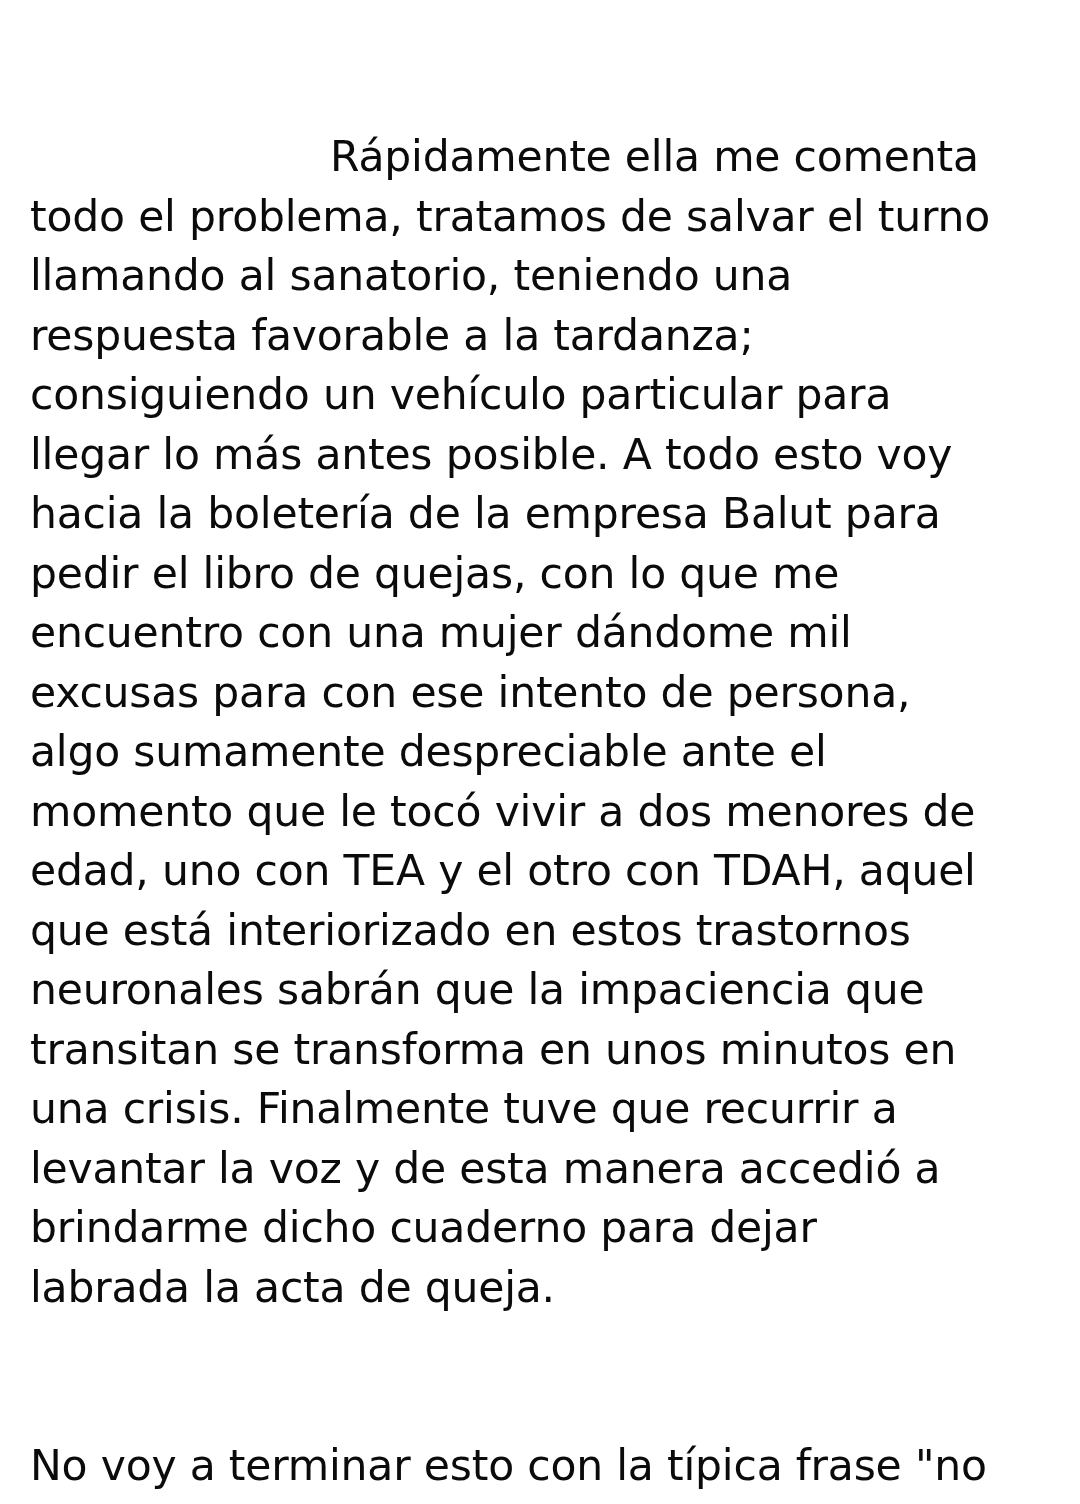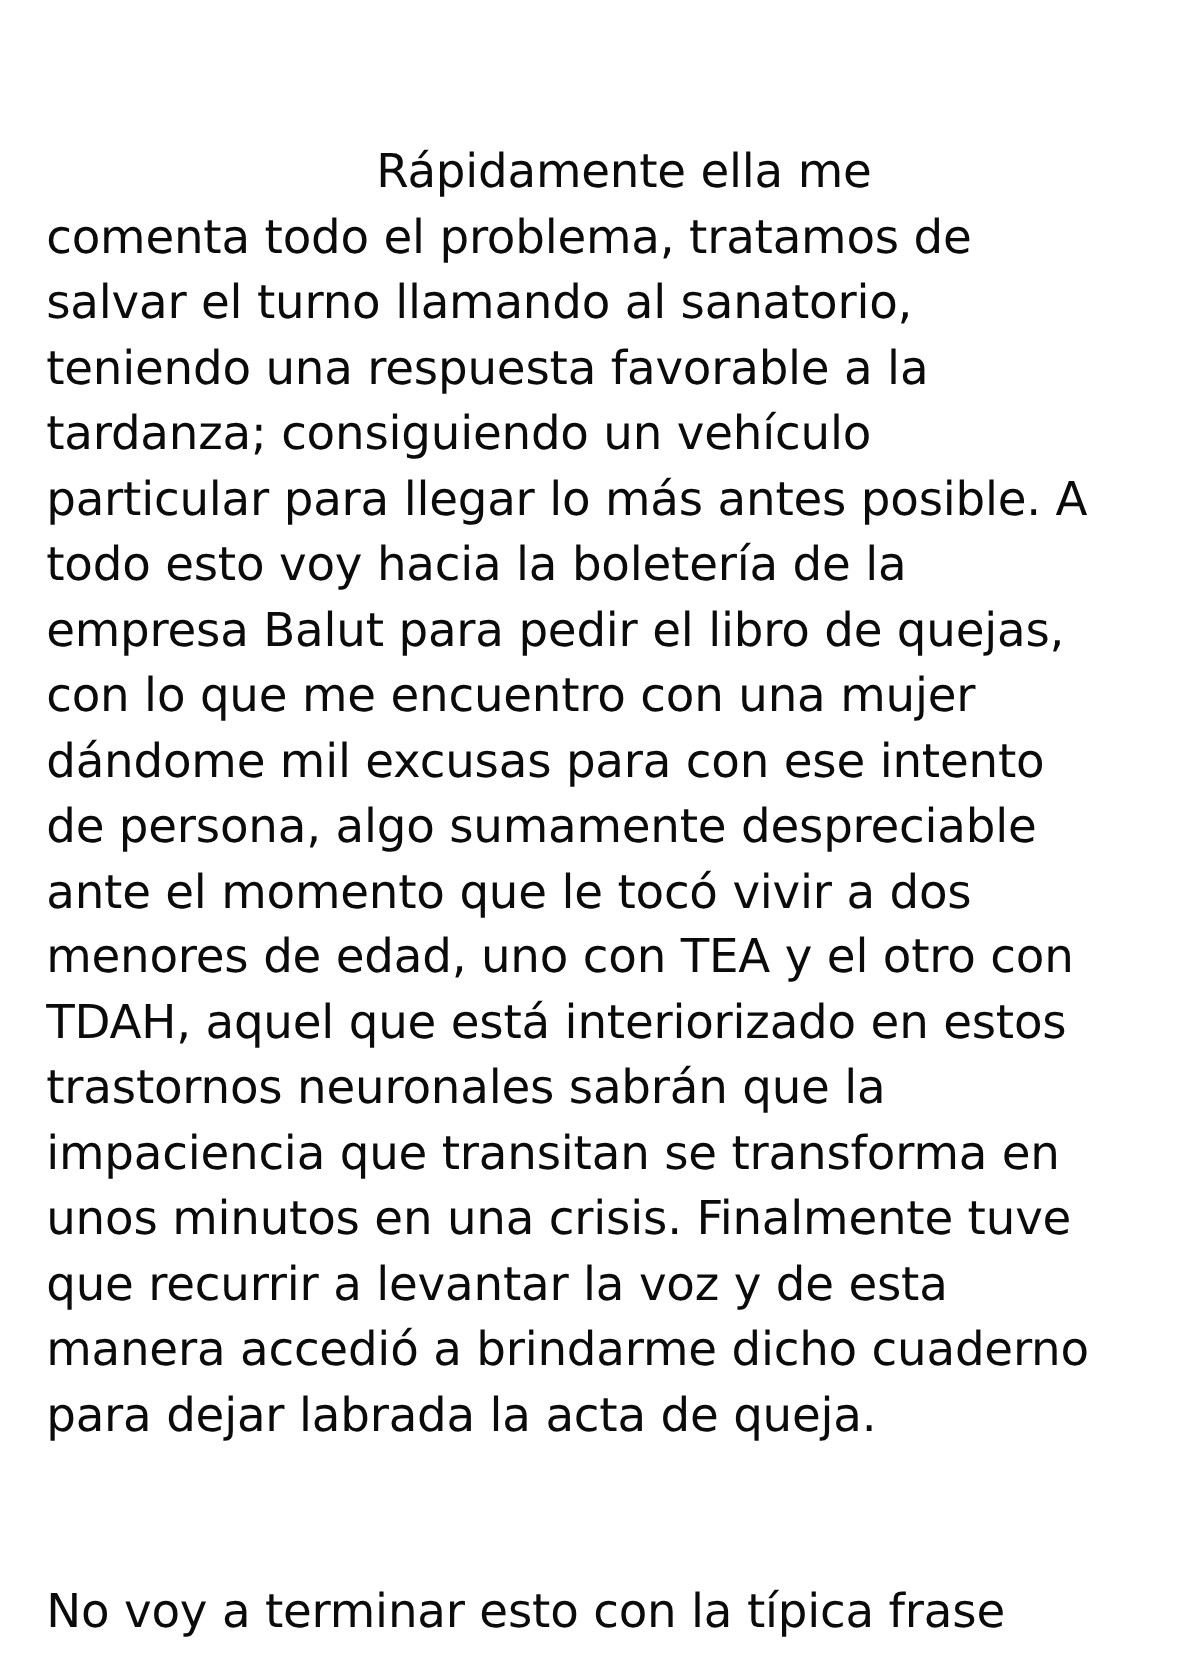--- a/index.html
+++ b/index.html
@@ -11,21 +11,21 @@
     width: 1080px;
     height: 1504px;
     overflow: hidden;
     font-family: "DejaVu Sans", sans-serif;
     color: #0a0a0a;
   }
   .page {
     box-sizing: border-box;
     width: 1024px;
     height: 1504px;
-    padding: 8px 34px 0 42px;
+    padding: 8px 34px 0 30px;
     background: #ffffff;
   }
   .body-text {
     font-size: 42.5px;
     line-height: 59.5px;
     letter-spacing: -0.2px;
     color: #0b0b0b;
     text-align: left;
     word-wrap: break-word;
     white-space: pre-wrap;

